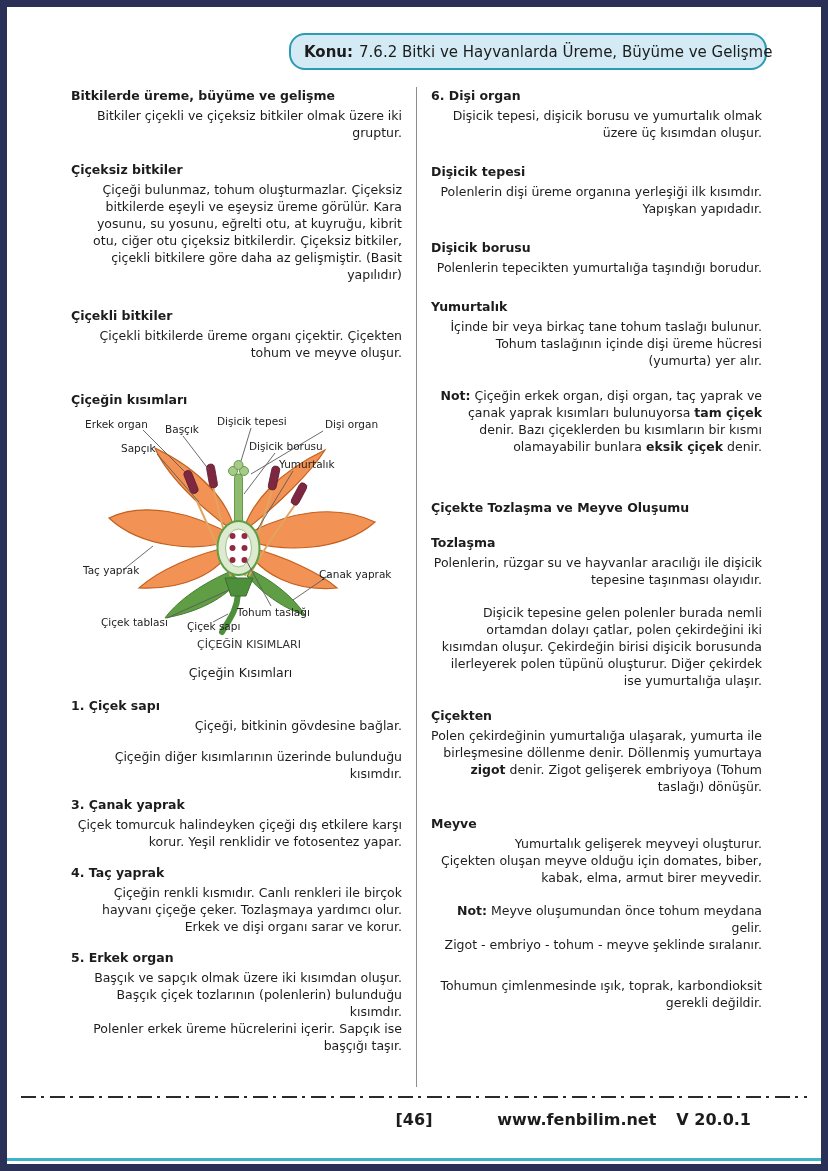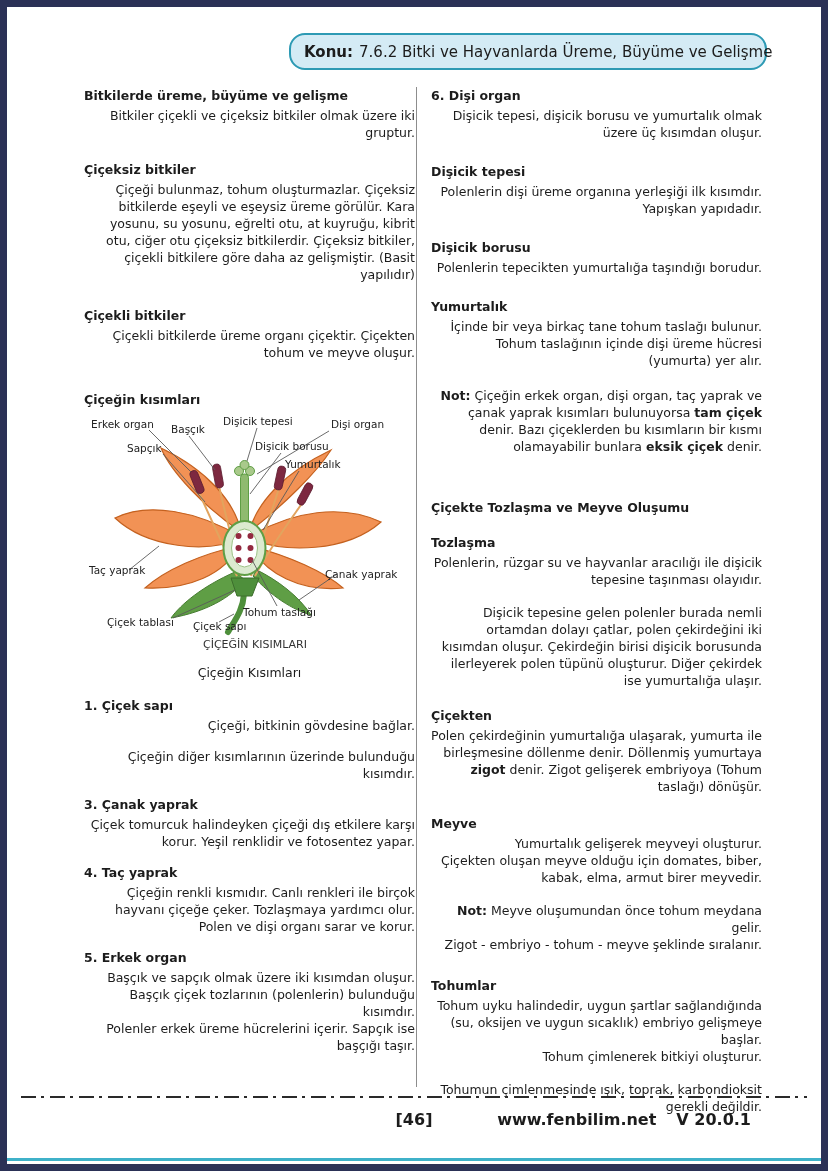--- a/index.html
+++ b/index.html
@@ -34,30 +34,30 @@
   .header-box .konu { font-weight: bold; white-space: nowrap; }
   .header-box .topic { white-space: nowrap; }
   .divider {
     position: absolute; left: 409px; top: 80px;
     width: 1px; height: 1000px; background: #8d8d8d;
   }
   .col {
     position: absolute; top: 80px; width: 331px;
     font-size: 12.5px; line-height: 1.36;
   }
-  .col-left  { left: 77px; }
+  .col-left  { left: 64px; }
   .col-right { left: 424px; }
   .h { font-weight: bold; margin: 0 0 3px 0; }
   p { margin: 0; white-space: pre-line; text-align: right; }
   .b { font-weight: bold; }
   .mb6{margin-bottom:6px}.mb14{margin-bottom:14px}.mb16{margin-bottom:16px}
   .mb18{margin-bottom:18px}.mb20{margin-bottom:20px}.mb22{margin-bottom:22px}
   .mb24{margin-bottom:24px}.mb30{margin-bottom:30px}
   .mb44{margin-bottom:44px}
-  figure { margin: 4px 0 16px 0; text-align: center; }
+  figure { margin: 4px 0 16px 8px; text-align: center; }
   figcaption { font-size: 12.5px; margin-top: 3px; }
   .footer-line {
     position: absolute; left: 14px; right: 14px; bottom: 66px; height: 2px;
     background: repeating-linear-gradient(90deg,
       #2a2a2a 0 15px, transparent 15px 20px,
       #2a2a2a 20px 23px, transparent 23px 29px);
   }
   .footer-text {
     position: absolute; left: 0; right: 0; bottom: 36px; height: 18px;
     font-size: 16px; font-weight: bold;
@@ -192,21 +192,21 @@
     </div>
     <div class="mb14">
       <p>Çiçeğin diğer kısımlarının üzerinde bulunduğu kısımdır.</p>
     </div>
     <div class="mb14">
       <div class="h">3. Çanak yaprak</div>
       <p>Çiçek tomurcuk halindeyken çiçeği dış etkilere karşı korur. Yeşil renklidir ve fotosentez yapar.</p>
     </div>
     <div class="mb14">
       <div class="h">4. Taç yaprak</div>
-      <p>Çiçeğin renkli kısmıdır. Canlı renkleri ile birçok hayvanı çiçeğe çeker. Tozlaşmaya yardımcı olur. Polen ve dişi organı sarar ve korur.</p>
+      <p>Çiçeğin renkli kısmıdır. Canlı renkleri ile birçok hayvanı çiçeğe çeker. Tozlaşmaya yardımcı olur. Erkek ve dişi organı sarar ve korur.</p>
     </div>
     <div>
       <div class="h">5. Erkek organ</div>
       <p>Başçık ve sapçık olmak üzere iki kısımdan oluşur.
 Başçık çiçek tozlarının (polenlerin) bulunduğu kısımdır.
 Polenler erkek üreme hücrelerini içerir. Sapçık ise başçığı taşır.</p>
     </div>
 
   </div>
 
@@ -259,25 +259,20 @@
       <div class="h">Meyve</div>
       <p>Yumurtalık gelişerek meyveyi oluşturur.
 Çiçekten oluşan meyve olduğu için domates, biber, kabak, elma, armut birer meyvedir.</p>
     </div>
 
     <div class="mb24">
       <p><span class="b">Not:</span><span> Meyve oluşumundan önce tohum meydana gelir.
 Zigot - embriyo - tohum - meyve şeklinde sıralanır.</span></p>
     </div>
 
-    <div class="mb16">
-      <div class="h">Tohumlar</div>
-      <p>Tohum uyku halindedir, uygun şartlar sağlandığında (su, oksijen ve uygun sıcaklık) embriyo gelişmeye başlar.
-Tohum çimlenerek bitkiyi oluşturur.</p>
-    </div>
 
     <div>
       <p>Tohumun çimlenmesinde ışık, toprak, karbondioksit gerekli değildir.</p>
     </div>
 
   </div>
 
   <div class="footer-line"></div>
   <div class="footer-text">
     <span class="page-num">[46]</span>

